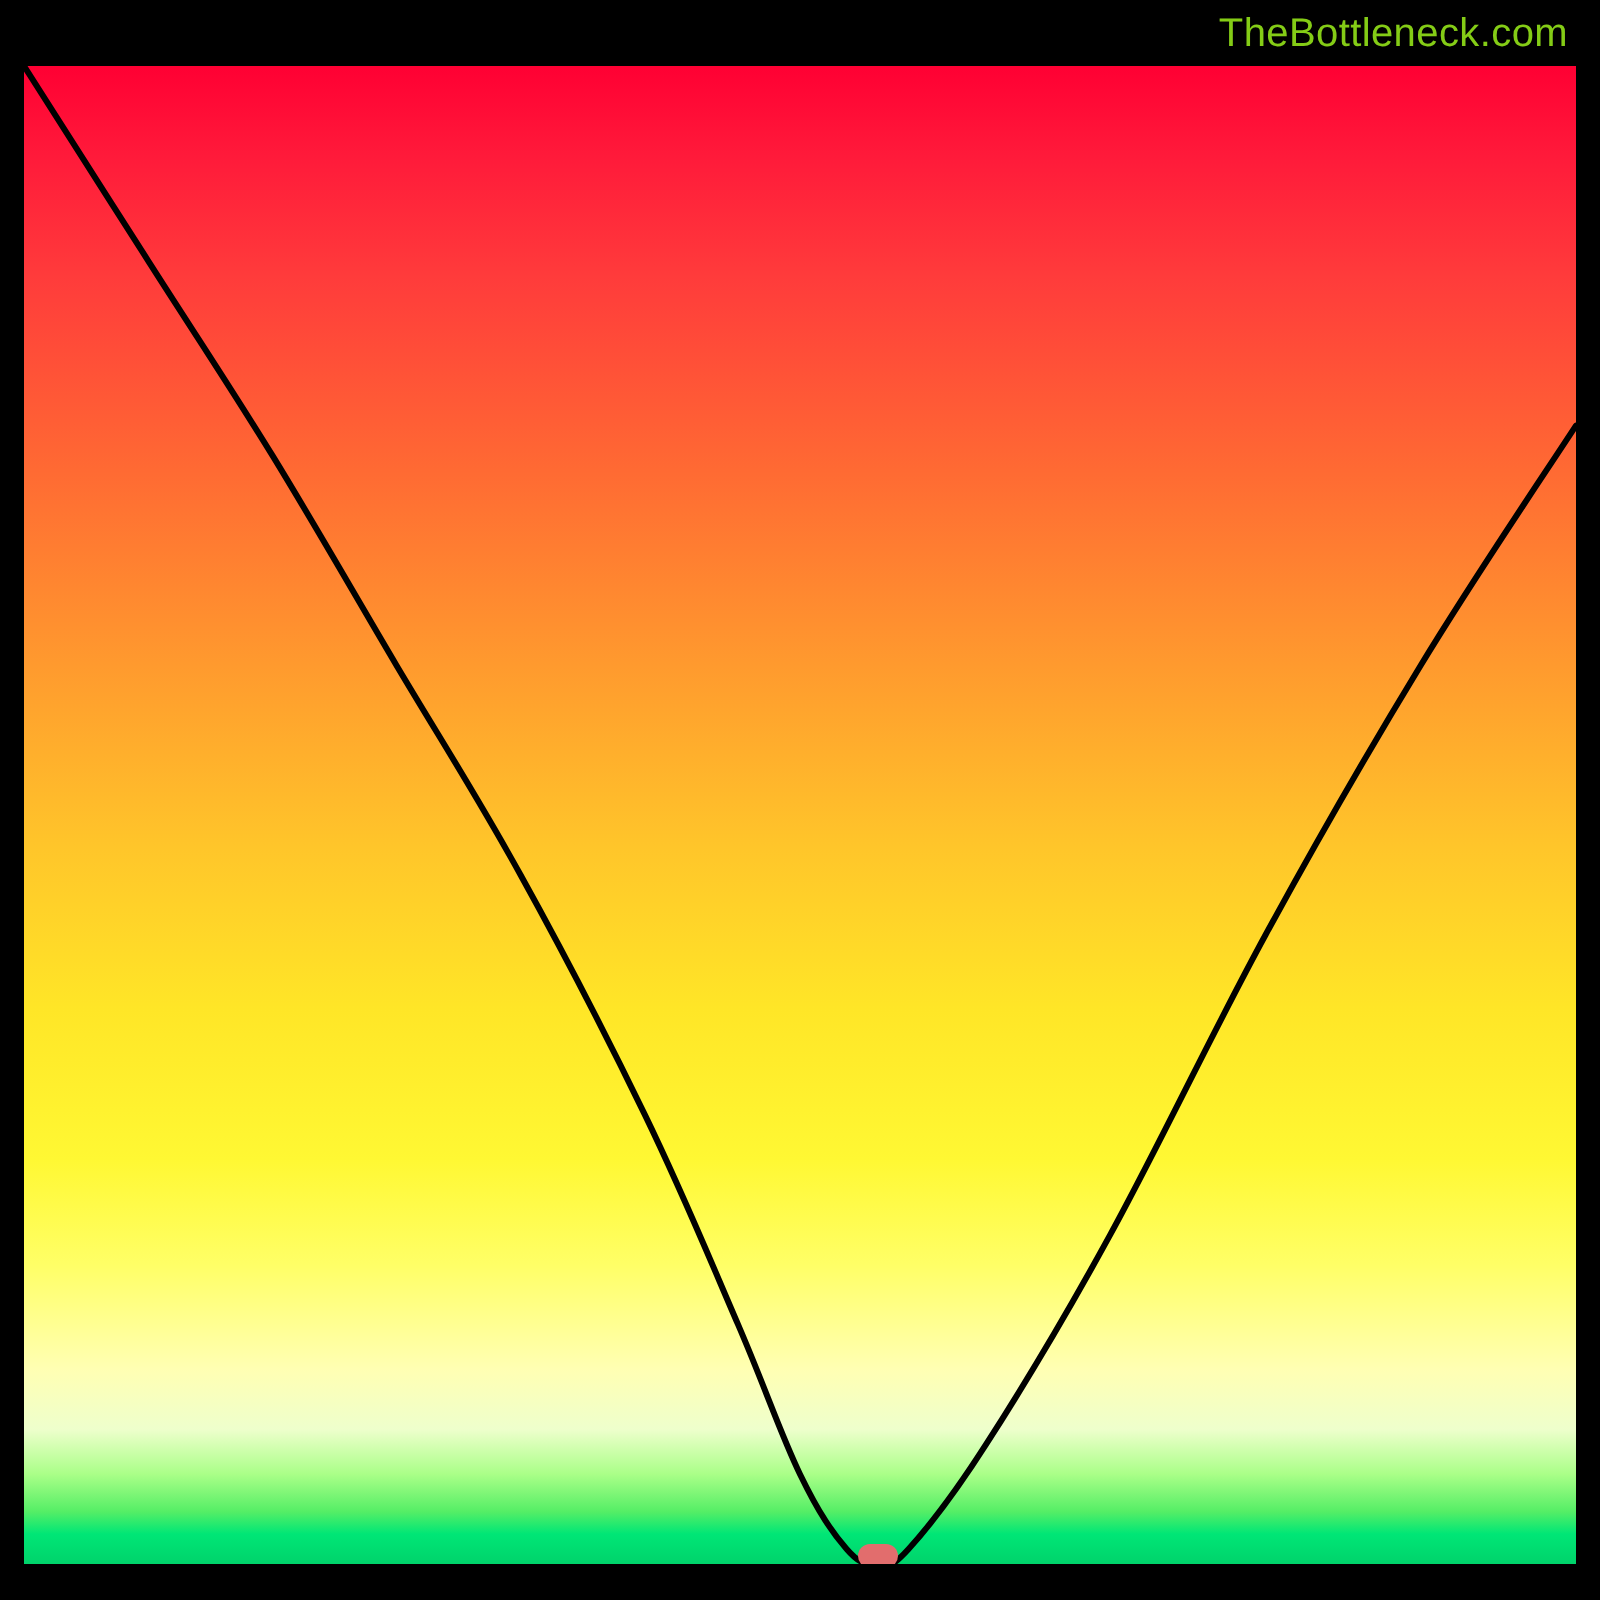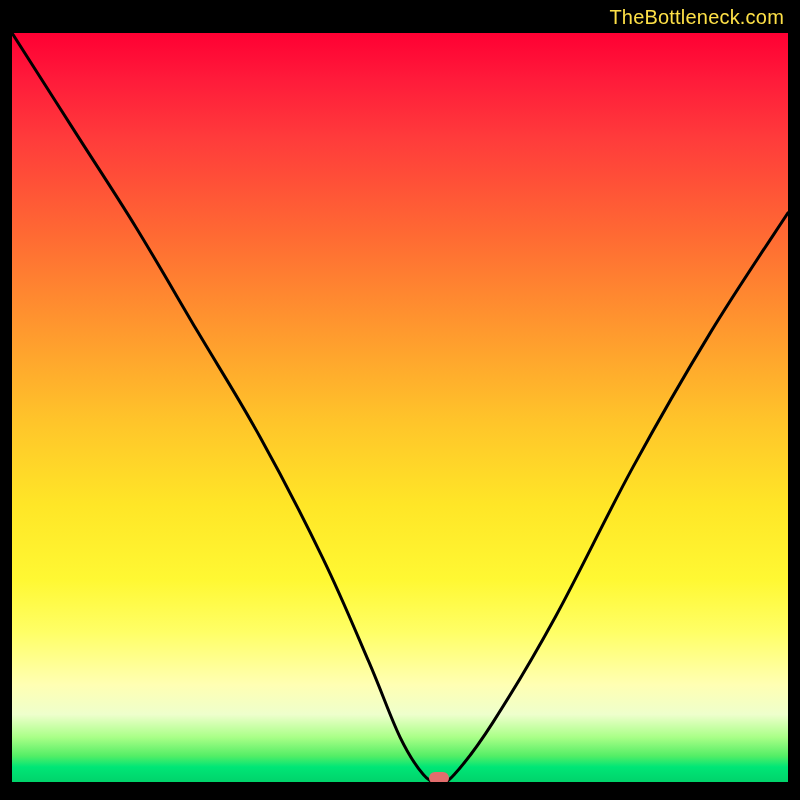--- a/index.html
+++ b/index.html
@@ -65,21 +65,21 @@
     width: 20px;
     height: 12px;
     border-radius: 6px;
     background: #e26d6d; 
     transform: translate(-50%, -50%);
   }
   .watermark {
     position: absolute;
     top: 6px;
     right: 16px;
-    color: #fde047;
+    color: #84cc16;
     font-size: 20px;
     font-weight: 500;
     letter-spacing: 0.2px;
     user-select: none;
   }
 </style>
 </head>
 <body>
 
 <div class="stage">

